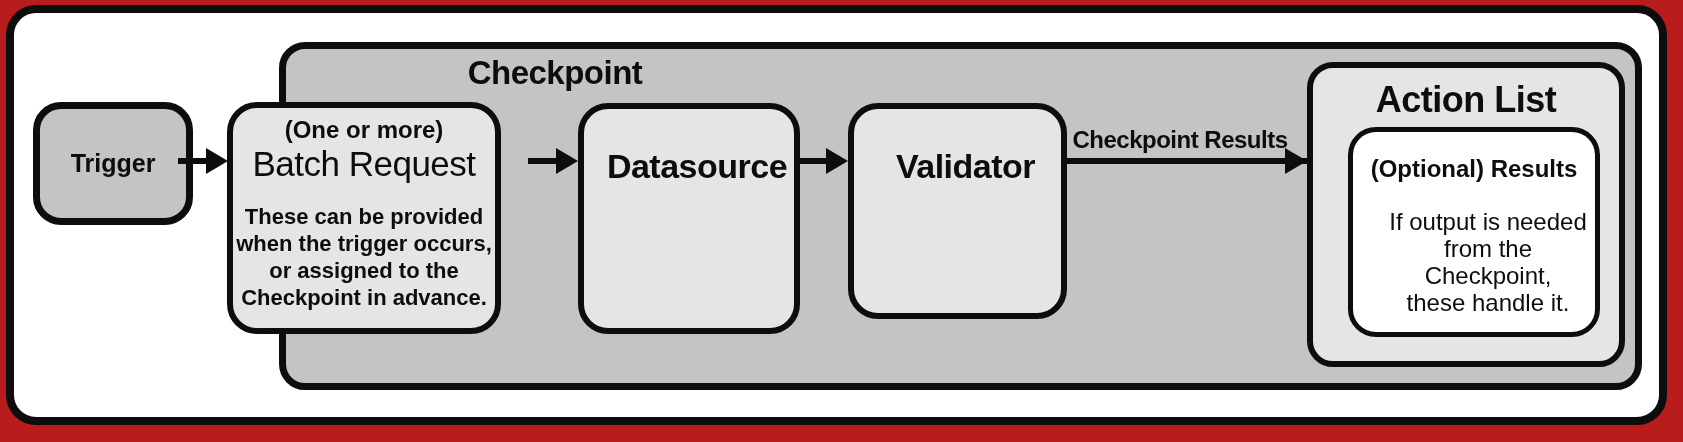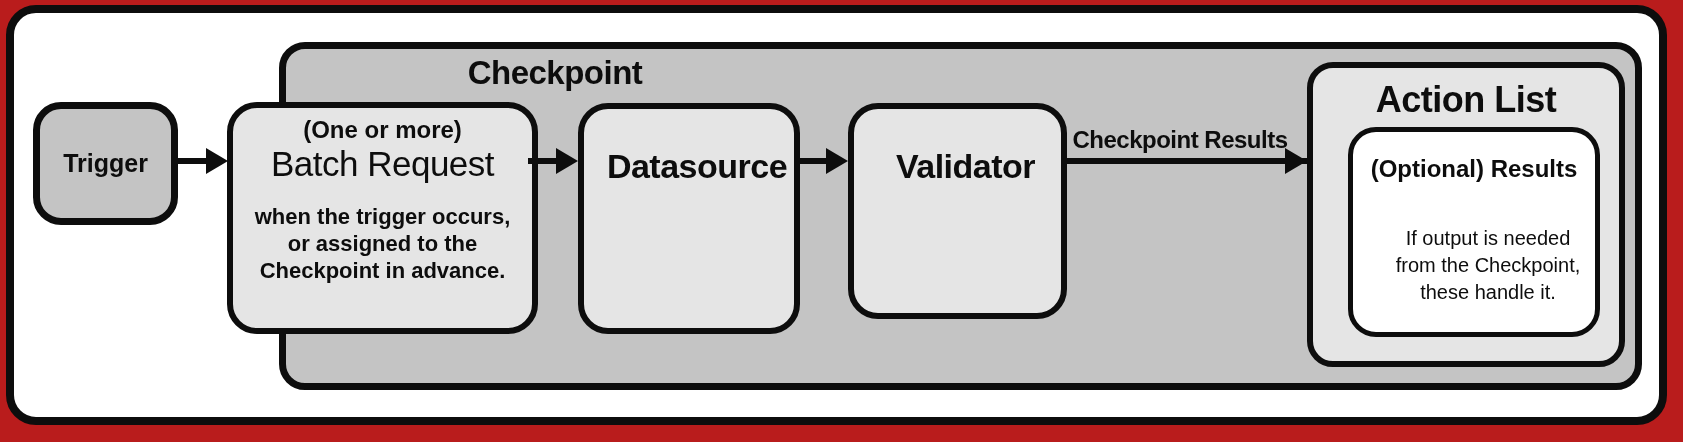--- a/index.html
+++ b/index.html
@@ -24,45 +24,45 @@
   }
   .checkpoint-title{
     position:absolute;left:405px;top:54px;width:300px;
     font-size:33px;font-weight:700;text-align:center;letter-spacing:-.5px;
   }
   .node{
     position:absolute;background:var(--node-fill);
     border:6px solid var(--stroke);border-radius:30px;text-align:center;
   }
   .trigger{
-    position:absolute;left:33px;top:102px;width:145px;height:123px;
+    position:absolute;left:33px;top:102px;width:160px;height:123px;
     background:var(--container-fill);border:7px solid var(--stroke);border-radius:28px;
     display:flex;align-items:center;justify-content:center;
     font-size:25px;font-weight:700;
   }
-  .batch{left:227px;top:102px;width:311px;height:232px;padding-top:7px;}
+  .batch{left:227px;top:102px;width:274px;height:232px;padding-top:7px;}
   .batch-qualifier{font-size:24px;font-weight:700;line-height:30px;}
   .batch-title{font-size:35px;font-weight:400;line-height:38px;letter-spacing:-.5px;}
   .batch-note{margin-top:20px;font-size:22px;font-weight:700;line-height:27px;}
   .datasource{left:578px;top:103px;width:222px;height:231px;padding-top:38px;}
   .validator{left:848px;top:103px;width:219px;height:216px;padding-top:38px;}
   .node-title{font-size:34px;font-weight:700;letter-spacing:-.5px;padding-left:16px;}
   .action-list{
     position:absolute;left:1307px;top:62px;width:318px;height:305px;
     background:var(--node-fill);border:6px solid var(--stroke);border-radius:26px;
     text-align:center;padding-top:11px;
   }
   .action-list-title{font-size:36px;font-weight:700;letter-spacing:-.5px;}
   .optional{
     position:absolute;left:1348px;top:127px;width:252px;height:210px;
     background:var(--leaf-fill);border:5px solid var(--stroke);border-radius:28px;
     text-align:center;padding-top:23px;
   }
   .optional-title{font-size:24px;font-weight:700;}
-  .optional-note{margin-top:42px;font-size:20px;font-weight:400;line-height:27px;padding-left:28px;}
+  .optional-note{margin-top:25px;font-size:24px;font-weight:400;line-height:27px;padding-left:28px;}
   .edge-label{
     position:absolute;left:1060px;top:126px;width:240px;
     font-size:24px;font-weight:700;text-align:center;letter-spacing:-.5px;
   }
   .arrow-line{position:absolute;top:158px;height:6px;background:var(--stroke);}
   .arrow-head{
     position:absolute;top:148px;width:0;height:0;
     border-top:13px solid transparent;border-bottom:13px solid transparent;
     border-left:22px solid var(--stroke);
   }
@@ -81,20 +81,21 @@
     <span>Trigger</span>
   </div>
 
   <div class="arrow-line" style="left:178px;width:32px;"></div>
   <div class="arrow-head" style="left:206px;"></div>
 
   <div class="node batch">
     <div class="batch-qualifier">(One or more)</div>
     <div class="batch-title">Batch Request</div>
     <div class="batch-note">
+      <div>These can be provided</div>
       <div>when the trigger occurs,</div>
       <div>or assigned to the</div>
       <div>Checkpoint in advance.</div>
     </div>
   </div>
 
   <div class="arrow-line" style="left:528px;width:32px;"></div>
   <div class="arrow-head" style="left:556px;"></div>
 
   <div class="node datasource">

